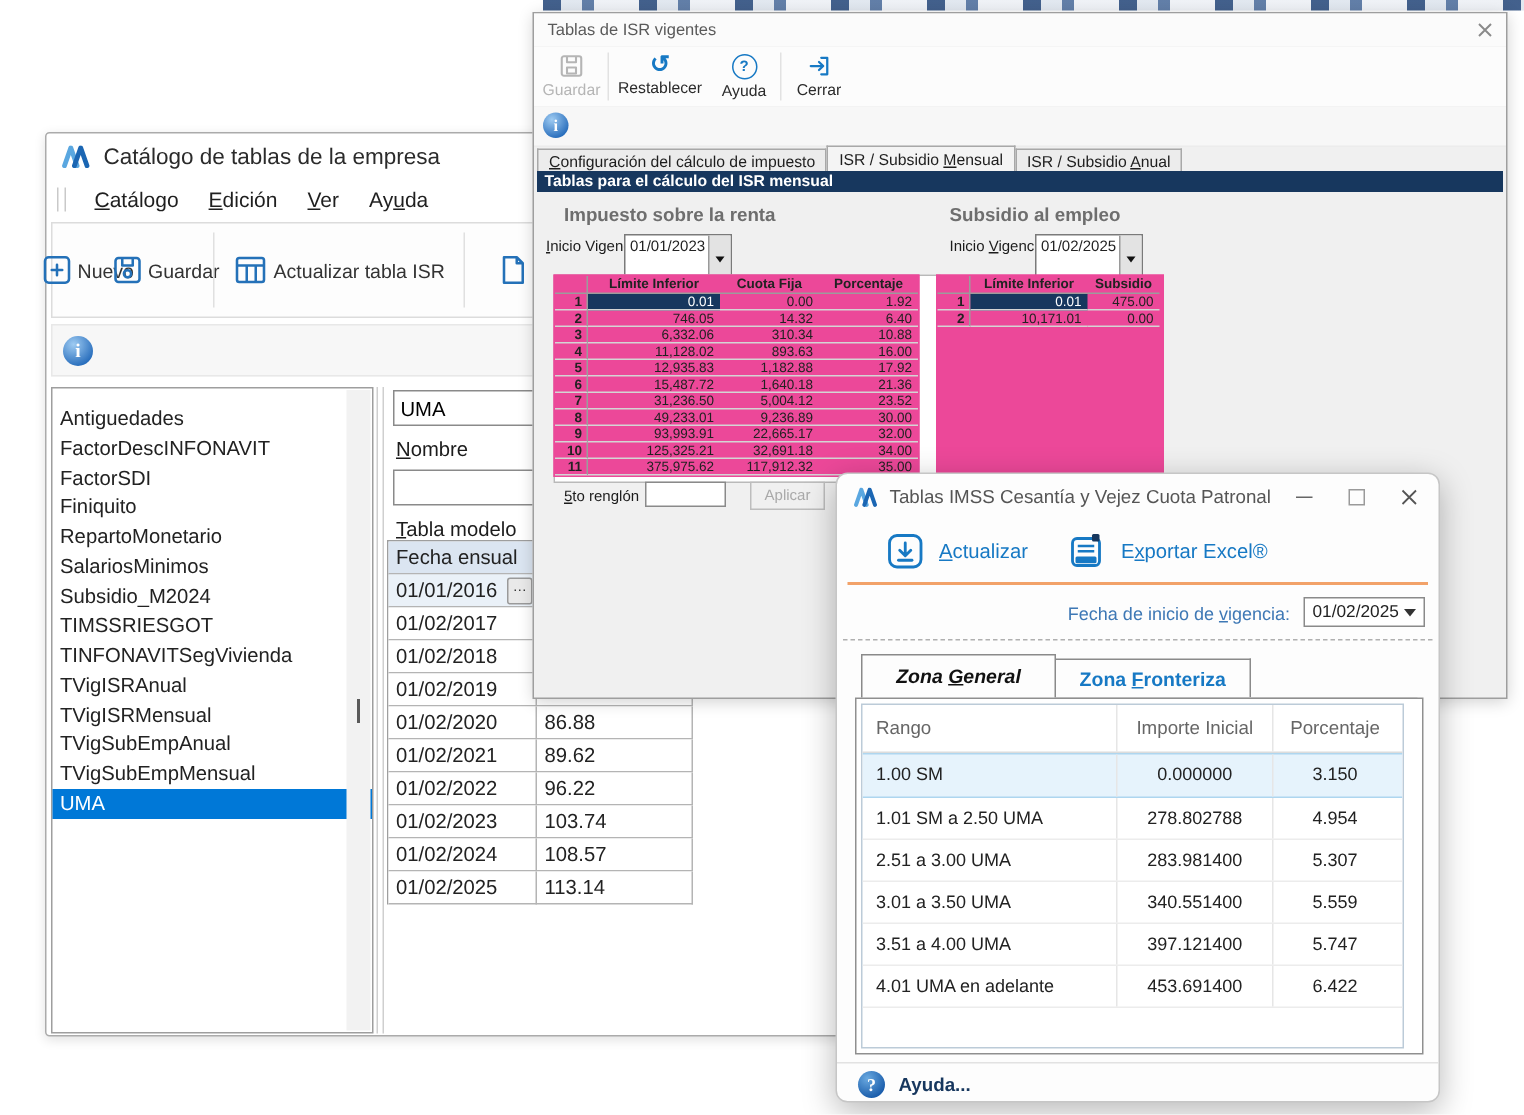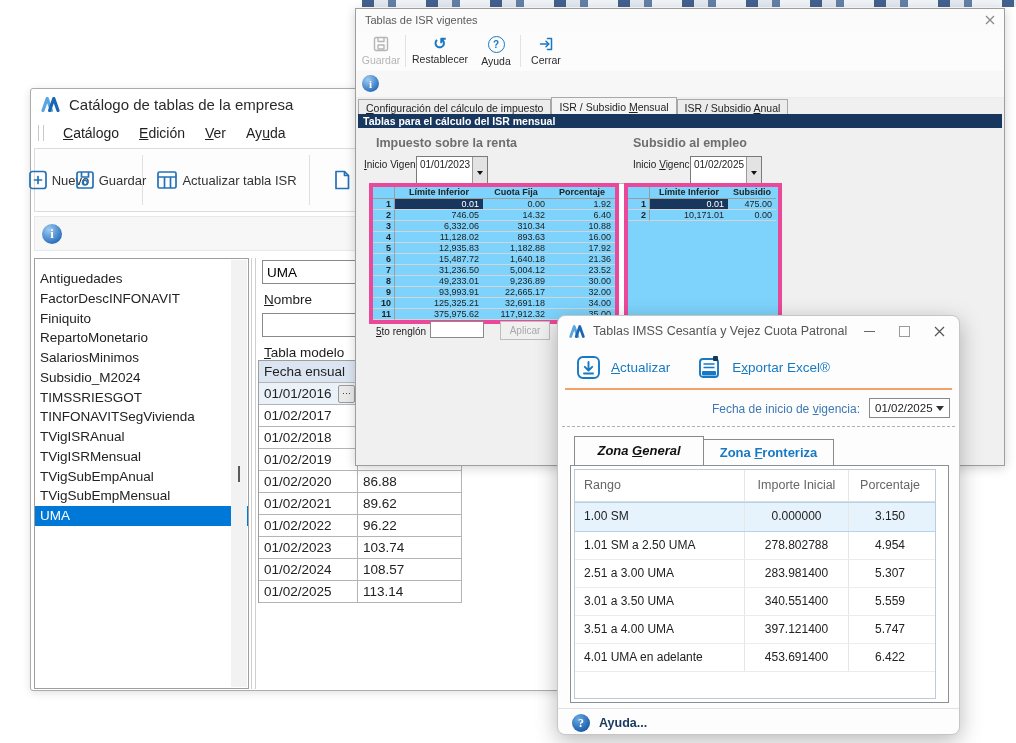--- a/index.html
+++ b/index.html
@@ -75,42 +75,42 @@
   .itab.active{background:#f4f4f4;height:17px;line-height:16px}
   .isr-navybar{position:absolute;left:2px;top:105px;right:2px;height:14px;background:#17375E;color:#fff;
     font-weight:bold;font-size:10.5px;line-height:14px;padding-left:5px;box-sizing:border-box}
   .sec-title{position:absolute;font-weight:bold;font-size:12.5px;color:#6e6e6e}
   .sm-label{position:absolute;font-size:10px;color:#1c1c1c}
   .combo{position:absolute;height:33px;border:1px solid #7a7a7a;background:#fff;display:flex;box-sizing:border-box}
   .combo-txt{flex:1;font-size:10px;line-height:15px;padding-left:3px;white-space:nowrap;overflow:hidden}
   .combo-btn{width:14px;background:#e3e3e3;border-left:1px solid #9a9a9a;display:flex;align-items:center;justify-content:center}
   .carrow{width:0;height:0;border-left:3px solid transparent;border-right:3px solid transparent;border-top:4px solid #111}
   
-  .stbl{position:absolute;background:#7dd3fc;border:4px solid #ec4899}
+  .stbl{position:absolute;background:#ec4899;border:1px solid #ec4899}
   .str{display:flex}
   .stc{box-sizing:border-box;height:11px;line-height:10px;font-size:9px;border-bottom:1px solid #d4d4d4;
     text-align:right;padding-right:4px;overflow:hidden;white-space:nowrap}
   .sth .stc{font-weight:bold;border-bottom:1px solid #9c9c9c;height:12px;line-height:11px;text-align:center;padding-right:0}
   .rn{width:22px;font-weight:bold;border-right:1px solid #9c9c9c;text-align:right;padding-right:3px}
   .n1{width:88px}.n2{width:66px}.n3{width:66px}
   .s1{width:78px}.s2{width:48px}
   .selcell{background:#17375E;color:#fff}
   .gutter-r{position:absolute;left:13px;top:174px;width:256px;height:137px;background:#fff;border:1px solid #b9b9b9}
   .btn-gray{position:absolute;background:#f0f0f0;border:1px solid #bdbdbd;color:#a9a9a9;font-size:10px;
     text-align:center;box-sizing:border-box}
 
   
   #w-imss{left:557px;top:315px;width:403px;height:420px;background:#fdfdfd;border:1px solid #c6c6c6;
     border-radius:8px;z-index:3;box-shadow:0 6px 22px rgba(0,0,0,.28)}
   .imss-titlebar{position:absolute;left:0;top:0;right:0;height:30px;display:flex;align-items:center;
     padding:0 14px 0 11px;gap:8px;font-size:12.5px;color:#555}
   .wc-group{margin-left:auto;display:flex;align-items:center;gap:24px}
   .wc-min{width:11px;height:1px;background:#666}
   .wc-max{width:9px;height:9px;border:1px solid #9a9a9a}
-  .imss-toolbar{position:absolute;left:0;top:32px;right:0;height:38px;display:flex;align-items:center;padding-left:17px}
+  .imss-toolbar{position:absolute;left:15px;top:32px;right:0;height:38px;display:flex;align-items:center;padding-left:17px}
   .imss-btn{display:flex;align-items:center;gap:9px;font-size:13.5px;color:#1779c4}
   .orange-line{position:absolute;left:7px;right:7px;top:72px;height:2px;background:#f2a269}
   .imss-fecha-label{position:absolute;right:99px;top:86px;font-size:12px;color:#3E78B5}
   .fcombo{position:absolute;left:311px;top:82px;width:81px;height:20px;border:1px solid #8a8a8a;background:#fff;
     display:flex;align-items:center;box-sizing:border-box}
   .fcombo-txt{flex:1;font-size:11.5px;padding-left:5px}
   .fcombo-arrow{width:0;height:0;border-left:4px solid transparent;border-right:4px solid transparent;
     border-top:5px solid #333;margin-right:5px}
   .dash-line{position:absolute;left:4px;right:4px;top:110px;border-top:1px dashed #b0b0b0}
   .imss-tabs{position:absolute;left:16px;top:120px;width:371px;height:29px;border-bottom:1px solid #8a8a8a;display:flex}
@@ -203,20 +203,21 @@
     </div>
   </div>
 
   <div class="cat-infobar">
     <span class="infoicon"></span>
   </div>
 
   <div class="cat-list">
     <div class="list-item">Antiguedades</div>
     <div class="list-item">FactorDescINFONAVIT</div>
+    <div class="list-item">FactorSDI</div>
     <div class="list-item">Finiquito</div>
     <div class="list-item">RepartoMonetario</div>
     <div class="list-item">SalariosMinimos</div>
     <div class="list-item">Subsidio_M2024</div>
     <div class="list-item">TIMSSRIESGOT</div>
     <div class="list-item">TINFONAVITSegVivienda</div>
     <div class="list-item">TVigISRAnual</div>
     <div class="list-item">TVigISRMensual</div>
     <div class="list-item">TVigSubEmpAnual</div>
     <div class="list-item">TVigSubEmpMensual</div>

